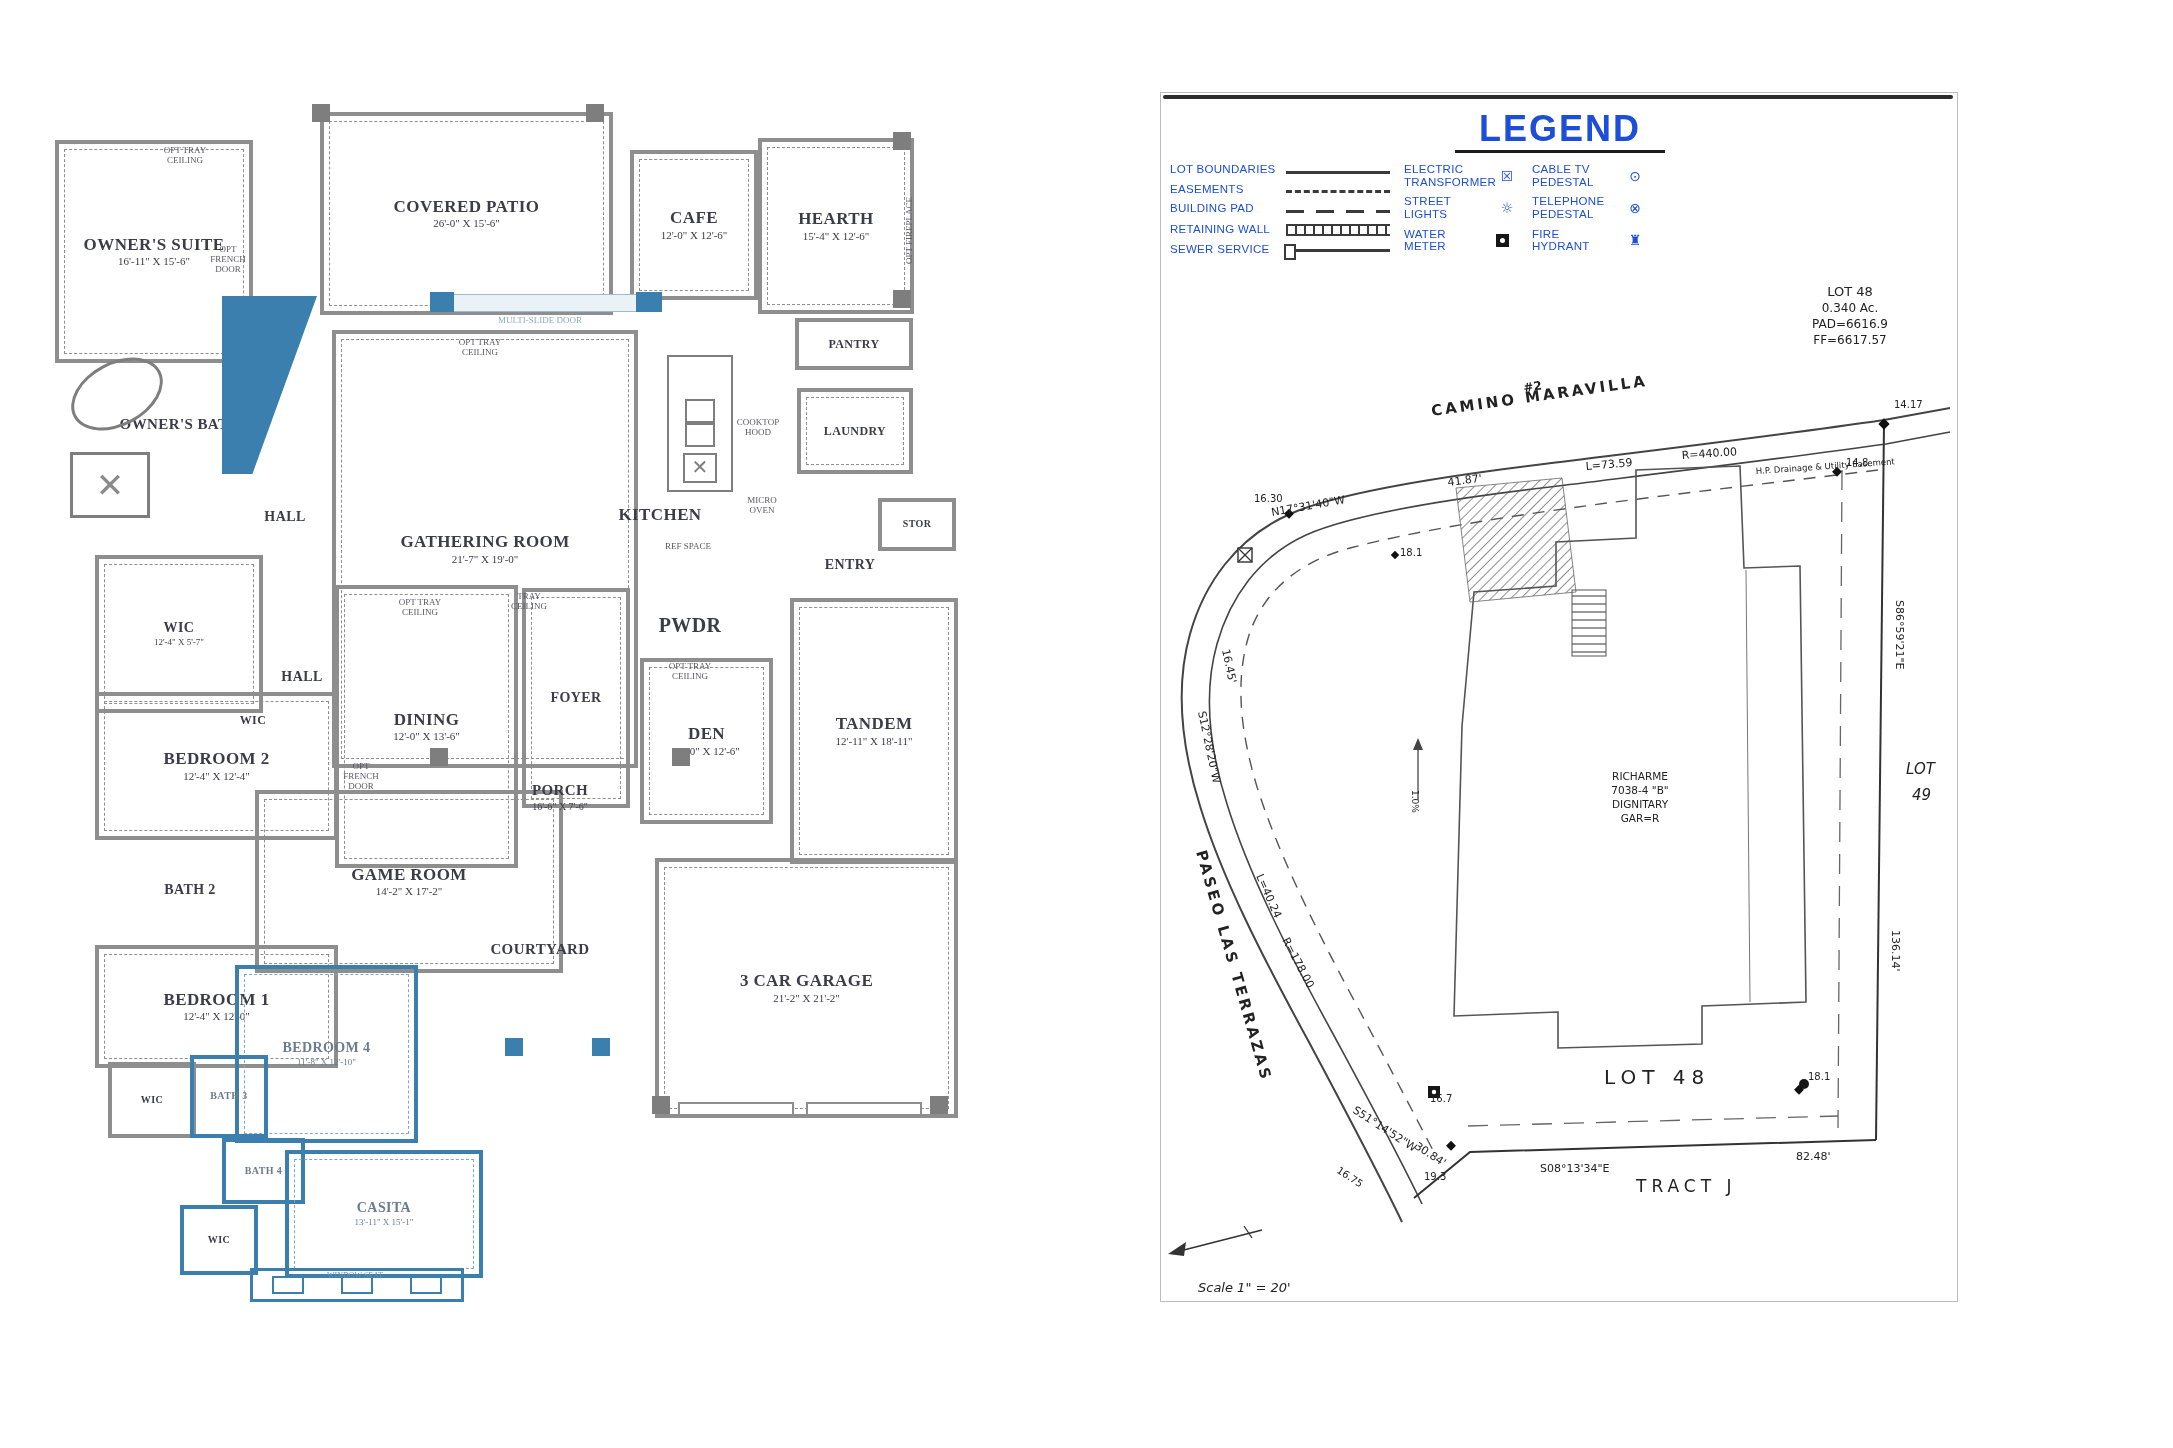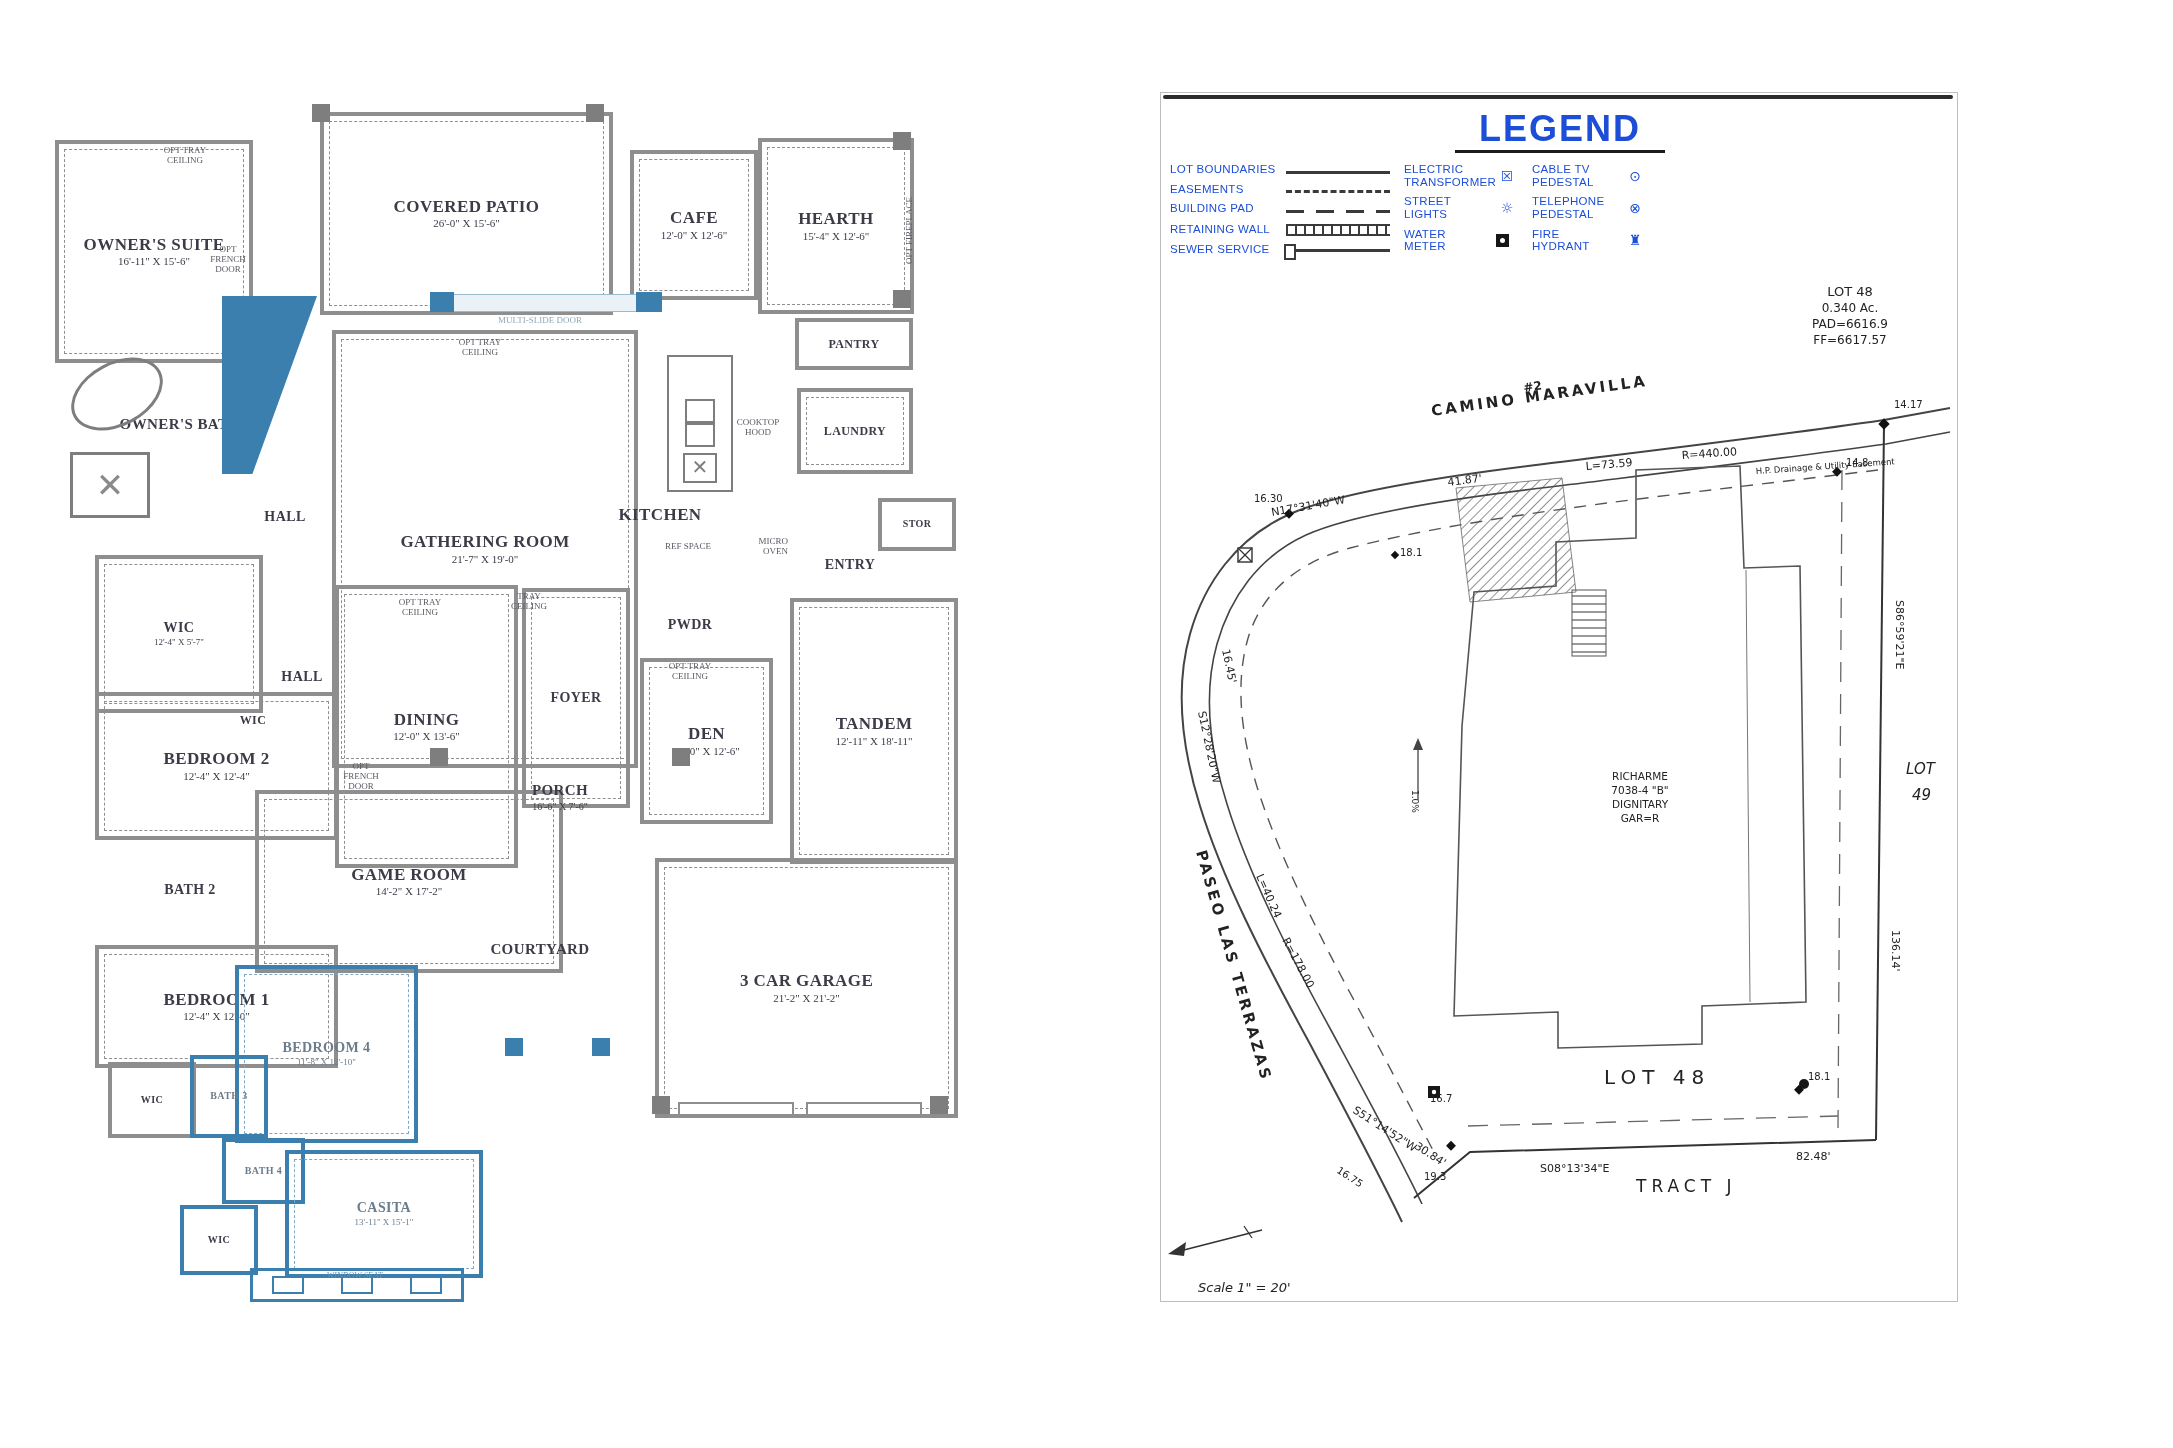--- a/index.html
+++ b/index.html
@@ -144,21 +144,21 @@
       <div class="rname" style="font-size:12px;">WIC</div>
     </div>
     <div class="room" style="left:335px;top:585px;width:175px;height:275px;">
       <div class="rname">DINING</div>
       <div class="rdims">12'-0" X 13'-6"</div>
     </div>
     <div class="room" style="left:522px;top:588px;width:100px;height:212px;">
       <div class="rname" style="font-size:14px;">FOYER</div>
     </div>
     <div class="area" style="left:640px;top:605px;width:100px;height:40px;">
-      <div class="rname" style="font-size:14px;">PWDR</div>
+      <div class="rname" style="font-size:20px;">PWDR</div>
     </div>
     <div class="room" style="left:640px;top:658px;width:125px;height:158px;">
       <div class="rname">DEN</div>
       <div class="rdims">12'-0" X 12'-6"</div>
     </div>
     <div class="room" style="left:790px;top:598px;width:160px;height:258px;">
       <div class="rname">TANDEM</div>
       <div class="rdims">12'-11" X 18'-11"</div>
     </div>
     <div class="room" style="left:95px;top:692px;width:235px;height:140px;">
@@ -226,21 +226,21 @@
 
     <div class="ann" style="left:150px;top:146px;width:70px;">OPT TRAY CEILING</div>
     <div class="ann" style="left:445px;top:338px;width:70px;">OPT TRAY CEILING</div>
     <div class="ann" style="left:385px;top:598px;width:70px;">OPT TRAY CEILING</div>
     <div class="ann" style="left:655px;top:662px;width:70px;">OPT TRAY CEILING</div>
     <div class="ann" style="left:499px;top:592px;width:60px;">TRAY CEILING</div>
     <div class="ann" style="left:205px;top:245px;width:46px;">OPT FRENCH DOOR</div>
     <div class="ann" style="left:338px;top:762px;width:46px;">OPT FRENCH DOOR</div>
     <div class="ann" style="left:470px;top:316px;width:140px;color:#8fa9bb;">MULTI-SLIDE DOOR</div>
     <div class="ann" style="left:733px;top:418px;width:50px;">COOKTOP HOOD</div>
-    <div class="ann" style="left:736px;top:537px;width:52px;text-align:right;">MICRO OVEN</div>
+    <div class="ann" style="left:736px;top:496px;width:52px;">MICRO OVEN</div>
     <div class="ann" style="left:662px;top:542px;width:52px;">REF SPACE</div>
     <div class="ann vert" style="left:905px;top:185px;height:90px;">OPT FIREPLACE</div>
     <div class="ann" style="left:305px;top:1272px;width:100px;font-size:8px;color:#6b90ab;">WINDOW SEAT</div>
   </div>
 
   <div class="rframe"></div>
   <div class="topline"></div>
 
   <div class="legend">
     <div class="legend-title">LEGEND</div>

